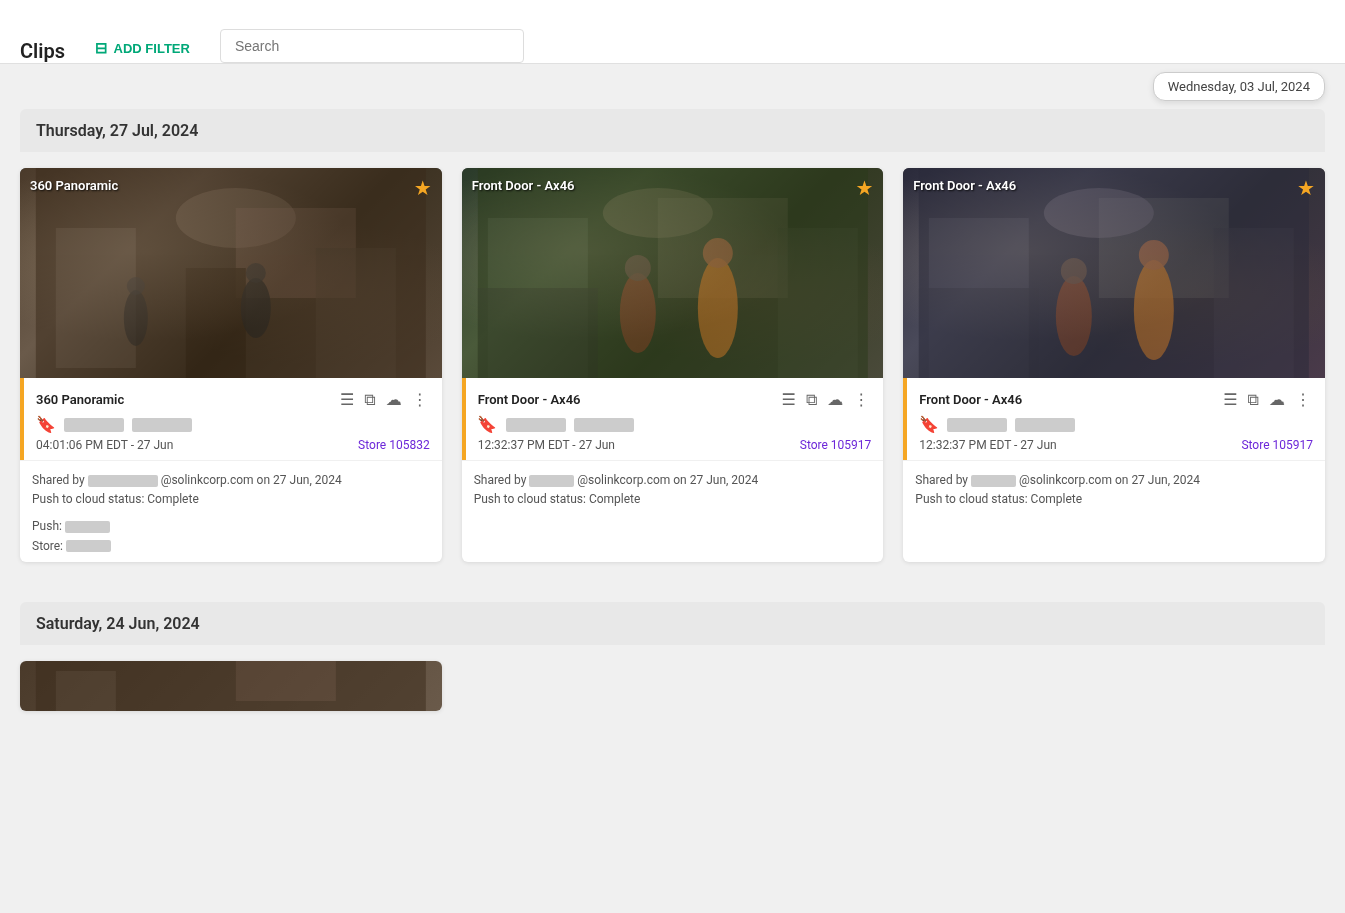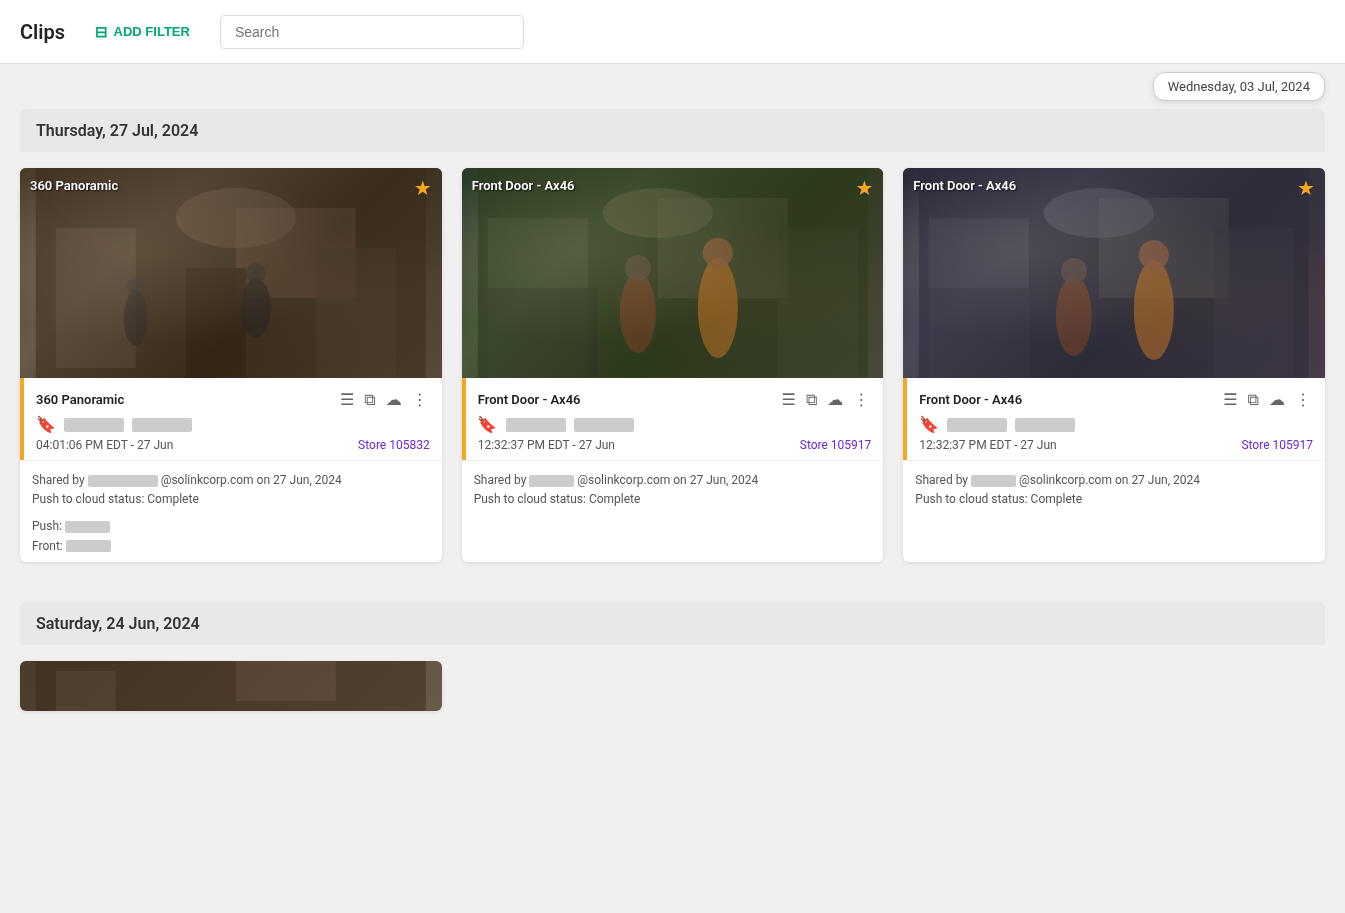--- a/index.html
+++ b/index.html
@@ -10,21 +10,21 @@
       font-size: 13px;
     }
 
     
     .header {
       background: #fff;
       border-bottom: 1px solid #e0e0e0;
       padding: 0 20px;
       height: 64px;
       display: flex;
-      align-items: center;
+      align-items: flex-end;
       gap: 20px;
       position: sticky;
       top: 0;
       z-index: 10;
     }
     .header-title {
       font-size: 20px;
       font-weight: 600;
       color: #222;
     }
@@ -317,21 +317,21 @@
           </div>
         </div>
         <div class="clip-shared">
           <div>Shared by <span class="redacted-inline"></span> <span>@solinkcorp.com on 27 Jun, 2024</span></div>
           <div>Push to cloud status: Complete</div>
           <div style="margin-top:8px;">
             <span>Push:</span>
             <span class="redacted-inline-sm"></span>
           </div>
           <div>
-            <span>Front:</span>
+            <span>Store:</span>
             <span class="redacted-inline-sm"></span>
           </div>
         </div>
       </div>
 
       <div class="clip-card">
         <div class="clip-thumbnail">
           <div class="thumb-bg thumb-bg-2">
             <svg width="100%" height="100%" style="position:absolute;top:0;left:0;opacity:0.5;" viewBox="0 0 390 210" xmlns="http://www.w3.org/2000/svg">
               <rect x="0" y="0" width="390" height="210" fill="#2a3a1a"></rect>

